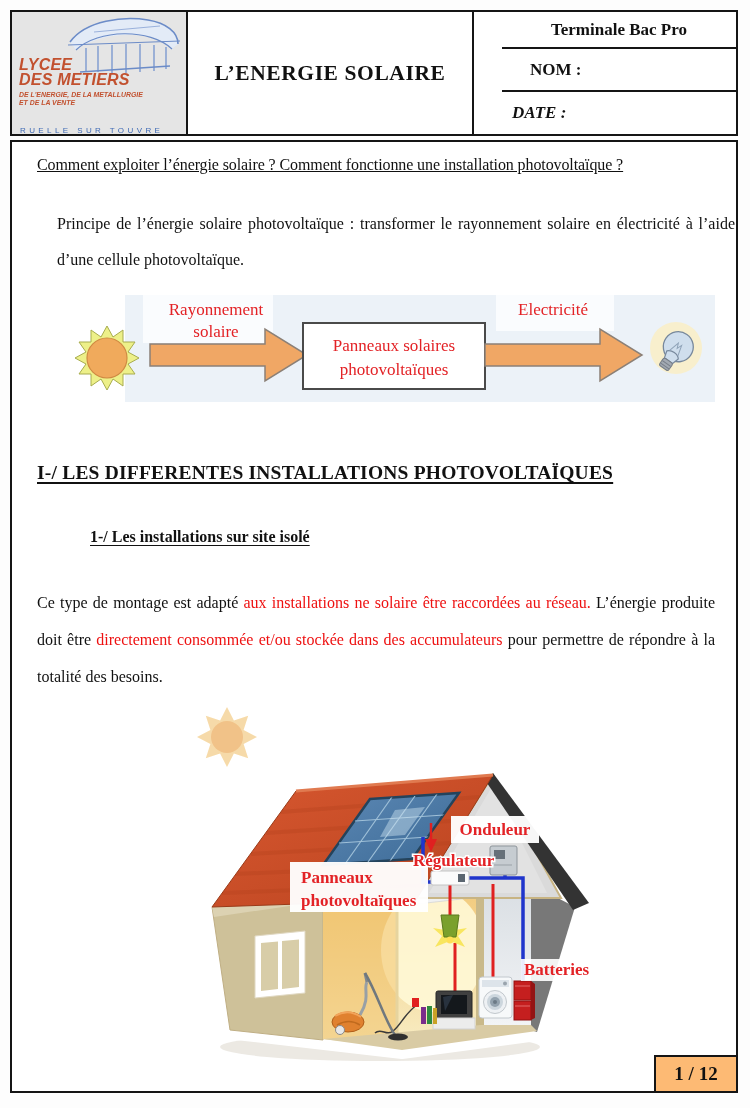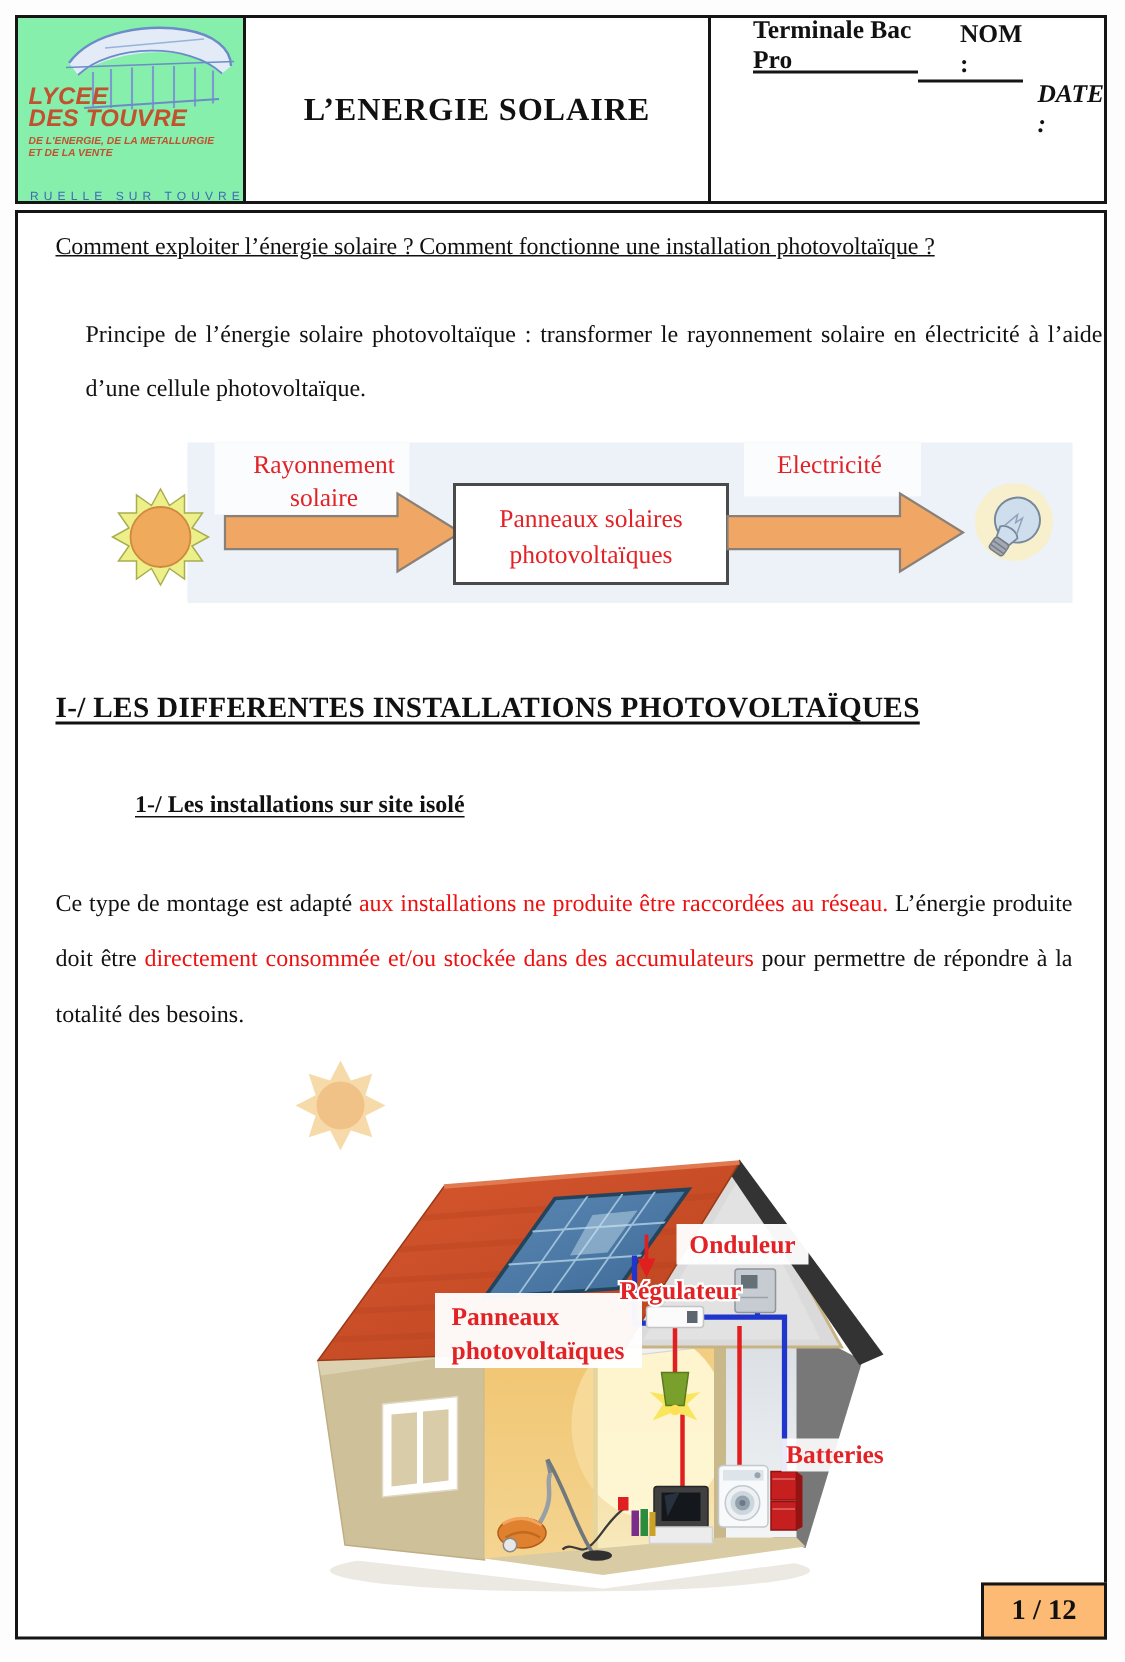--- a/index.html
+++ b/index.html
@@ -4,26 +4,26 @@
 <style>
   * { box-sizing: border-box; margin: 0; padding: 0; }
   html,body { background:#888; }
   .page {
     position: relative; width: 750px; height: 1108px; background: #fdfdfd;
     font-family: "Liberation Serif", serif; color: #111; margin: 0 auto; overflow: hidden;
   }
   
   .hdr { position: absolute; left: 10px; top: 10px; width: 728px; height: 126px;
          border: 2px solid #151515; display: flex; background: #fff; }
-  .hdr-logo { width: 152px; border-right: 2px solid #151515; position: relative; overflow: hidden; background: #86efac;
+  .hdr-logo { width: 176px; border-right: 2px solid #151515; position: relative; overflow: hidden; background: #e5e5e5;
               font-family: "Liberation Sans", sans-serif; }
   .hdr-title { flex: 1; border-right: 2px solid #151515; display: flex; flex-direction: column;
                align-items: center; justify-content: center; gap: 17px;
                font-weight: bold; font-size: 21.5px; letter-spacing: .6px; }
-  .hdr-info { width: 234px; display: flex; flex-direction: row; font-weight: bold; font-size: 17px; margin-left: 28px; }
+  .hdr-info { width: 234px; display: flex; flex-direction: column; font-weight: bold; font-size: 17px; margin-left: 28px; }
   .hdr-info .row1 { height: 37px; border-bottom: 2px solid #151515; display: flex; align-items: center; justify-content: center; }
   .hdr-info .row2 { height: 43px; border-bottom: 2px solid #151515; display: flex; align-items: center; padding-left: 28px; }
   .hdr-info .row3 { flex: 1; display: flex; align-items: center; padding-left: 10px; font-style: italic; }
   .logo-name  { position: absolute; left: 7px; top: 45px; color: #c2512f; font-style: italic; font-weight: bold;
                 font-size: 16px; line-height: 15px; letter-spacing: .2px; z-index: 2; }
   .logo-tag   { position: absolute; left: 7px; top: 79px; color: #c2512f; font-style: italic; font-weight: bold;
                 font-size: 6.9px; line-height: 8px; z-index: 2; }
   .logo-school{ position: absolute; right: 5px; top: 85px; color: #3f6ab5; font-style: italic; font-weight: bold;
                 font-size: 12.5px; z-index: 2; margin-top: 36px; }
   .logo-city  { position: absolute; left: 8px; top: 114px; color: #3f6ab5; font-size: 8px;
@@ -70,21 +70,21 @@
             <line x1="62" y1="30" x2="62" y2="59"></line>
           <line x1="76" y1="30" x2="76" y2="58"></line>
             <line x1="90" y1="31" x2="90" y2="57"></line>
           <line x1="102" y1="33" x2="102" y2="55"></line>
         </g>
         <path d="M16,58 L106,52" stroke="#6c8cc8" stroke-width="1.4"></path>
         <path d="M30,18 L96,12" stroke="#9ab1dc" stroke-width="1"></path>
       </svg>
       <div class="logo-name">
         <div>LYCEE</div>
-        <div>DES TOUVRE</div>
+        <div>DES METIERS</div>
       </div>
       <div class="logo-tag">
         <div>DE L'ENERGIE, DE LA METALLURGIE</div>
         <div>ET DE LA VENTE</div>
       </div>
       <div class="logo-school">JEAN CAILLAUD</div>
       <div class="logo-city">RUELLE SUR TOUVRE</div>
     </div>
 
     <div class="hdr-title">
@@ -133,21 +133,21 @@
           <line x1="-5" y1="16.5" x2="5" y2="16.5" stroke="#767d87" stroke-width="1"></line>
           <line x1="-5" y1="19.5" x2="5" y2="19.5" stroke="#767d87" stroke-width="1"></line>
           <path d="M-5,4 L-2,-7 L0,-2 L2,-7 L5,4" stroke="#8fa3b8" stroke-width="1" fill="none"></path>
         </g>
       </g>
     </svg>
 
     <h2 class="h1">I-/ LES DIFFERENTES INSTALLATIONS PHOTOVOLTAÏQUES</h2>
     <h3 class="h2">1-/ Les installations sur site isolé</h3>
 
-    <p class="para"><span>Ce type de montage est adapté </span><span class="red">aux installations ne produite être raccordées au réseau.</span><span> L’énergie produite doit être </span><span class="red">directement consommée et/ou stockée dans des accumulateurs</span><span> pour permettre de répondre à la totalité des besoins.</span></p>
+    <p class="para"><span>Ce type de montage est adapté </span><span class="red">aux installations ne solaire être raccordées au réseau.</span><span> L’énergie produite doit être </span><span class="red">directement consommée et/ou stockée dans des accumulateurs</span><span> pour permettre de répondre à la totalité des besoins.</span></p>
 
     <svg class="house" width="420" height="375" viewBox="0 0 420 375">
       <defs>
         <linearGradient id="roofGrad" x1="0" y1="0" x2="1" y2="1">
           <stop offset="0" stop-color="#d85830"></stop>
             <stop offset="1" stop-color="#b9431f"></stop>
         </linearGradient>
         <linearGradient id="panGrad" x1="0" y1="0" x2="1" y2="1">
           <stop offset="0" stop-color="#5c88b4"></stop>
             <stop offset="1" stop-color="#3c6a96"></stop>

